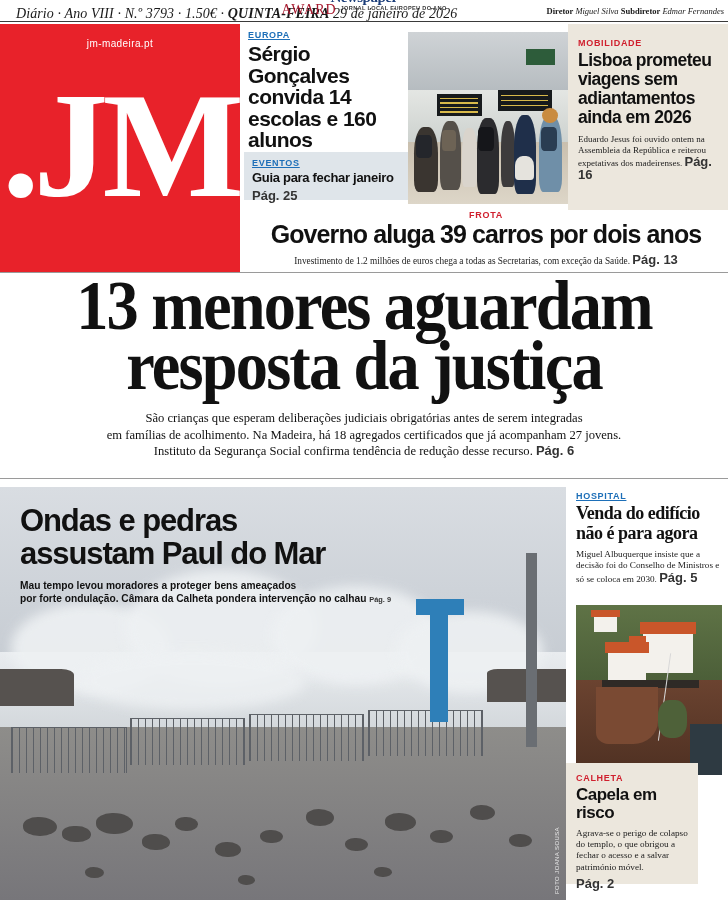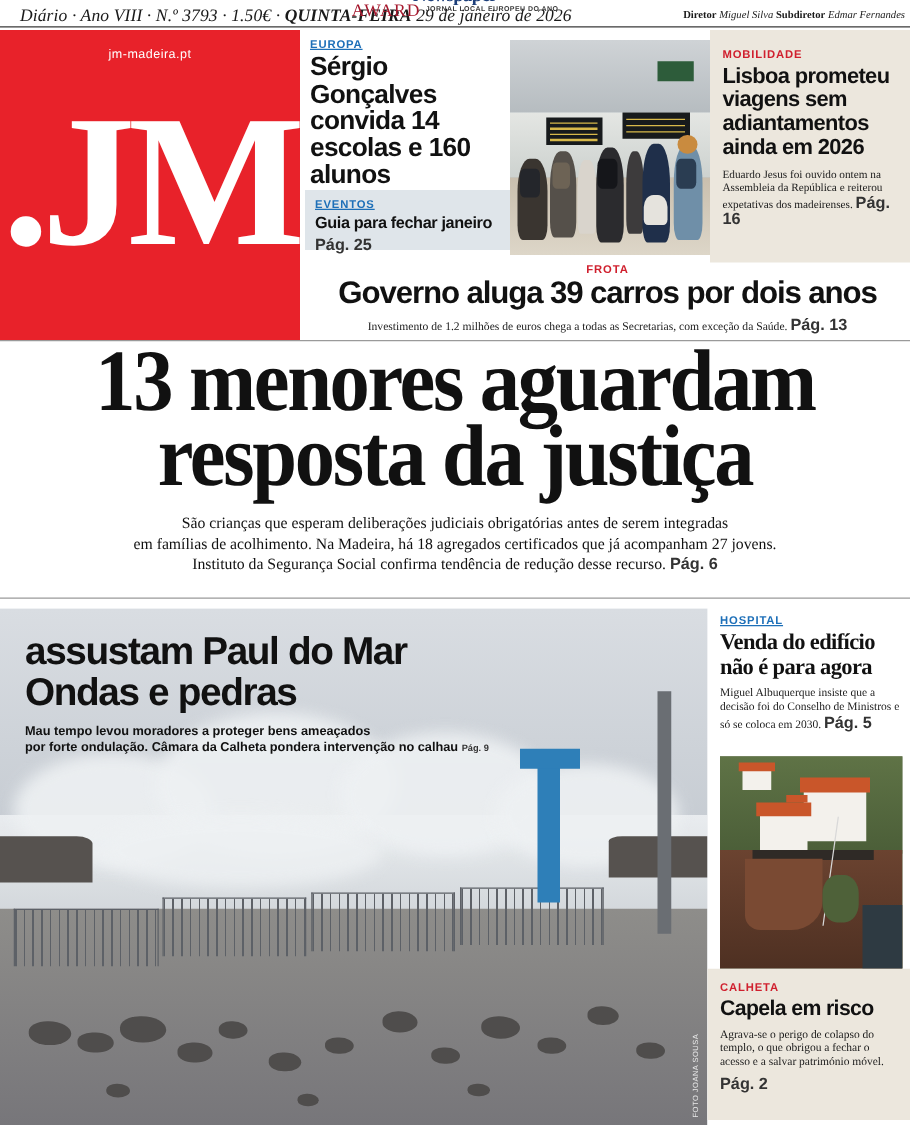--- a/index.html
+++ b/index.html
@@ -126,21 +126,21 @@
 
   
   .rcol{position:absolute;left:566px;top:487px;width:162px;height:413px;background:#ffffff;}
   .hospital{position:absolute;left:10px;top:4px;width:146px;}
   .hospital h2{
     margin:0;font-family:"Liberation Serif",serif;font-weight:bold;
     font-size:18px;line-height:19.5px;letter-spacing:-.5px;color:#111;
   }
   .hospital .deck{margin-top:6px;font-family:"Liberation Serif",serif;font-size:9.2px;line-height:11.4px;color:#1b1b1b;}
   .photo-chapel{position:absolute;left:10px;top:118px;width:146px;height:170px;overflow:hidden;background:#6d7a5a;}
-  .calheta{position:absolute;left:0;top:288px;width:162px;height:121px;background:#ece7dd;padding:10px 10px 0 10px;box-sizing:border-box;}
+  .calheta{position:absolute;left:0;top:276px;width:132px;height:121px;background:#ece7dd;padding:10px 10px 0 10px;box-sizing:border-box;}
   .calheta h2{
     margin:0;font-family:"Liberation Sans",sans-serif;font-weight:bold;
     font-size:17px;line-height:18px;letter-spacing:-.5px;color:#111;
   }
   .calheta .deck{margin-top:6px;font-family:"Liberation Serif",serif;font-size:9.2px;line-height:11.2px;color:#1b1b1b;}
   .calheta .pag{display:block;margin-top:3px;}
 
   
   .ph{position:absolute;inset:0;}
   .ph-sky{position:absolute;left:0;right:0;top:0;height:52%;background:linear-gradient(#d9dde2,#c2c8cf);}
@@ -295,22 +295,22 @@
       <div class="rock" style="left:68%;top:79%;width:5.5%;height:4.2%"></div>
       <div class="rock" style="left:76%;top:83%;width:4%;height:3.2%"></div>
       <div class="rock" style="left:83%;top:77%;width:4.5%;height:3.6%"></div>
       <div class="rock" style="left:90%;top:84%;width:4%;height:3.2%"></div>
       <div class="rock" style="left:15%;top:92%;width:3.4%;height:2.6%"></div>
       <div class="rock" style="left:42%;top:94%;width:3%;height:2.4%"></div>
       <div class="rock" style="left:66%;top:92%;width:3.2%;height:2.5%"></div>
     </div>
 
     <div class="ondas-text">
+      <h2>Ondas e pedras</h2>
       <h2>assustam Paul do Mar</h2>
-      <h2>Ondas e pedras</h2>
       <div class="deck">
         <div>Mau tempo levou moradores a proteger bens ameaçados</div>
         <div><span>por forte ondulação. Câmara da Calheta pondera intervenção no calhau</span> <span class="pag">Pág. 9</span></div>
       </div>
     </div>
     <div class="credit">FOTO JOANA SOUSA</div>
   </div>
 
   <div class="rcol">
 

